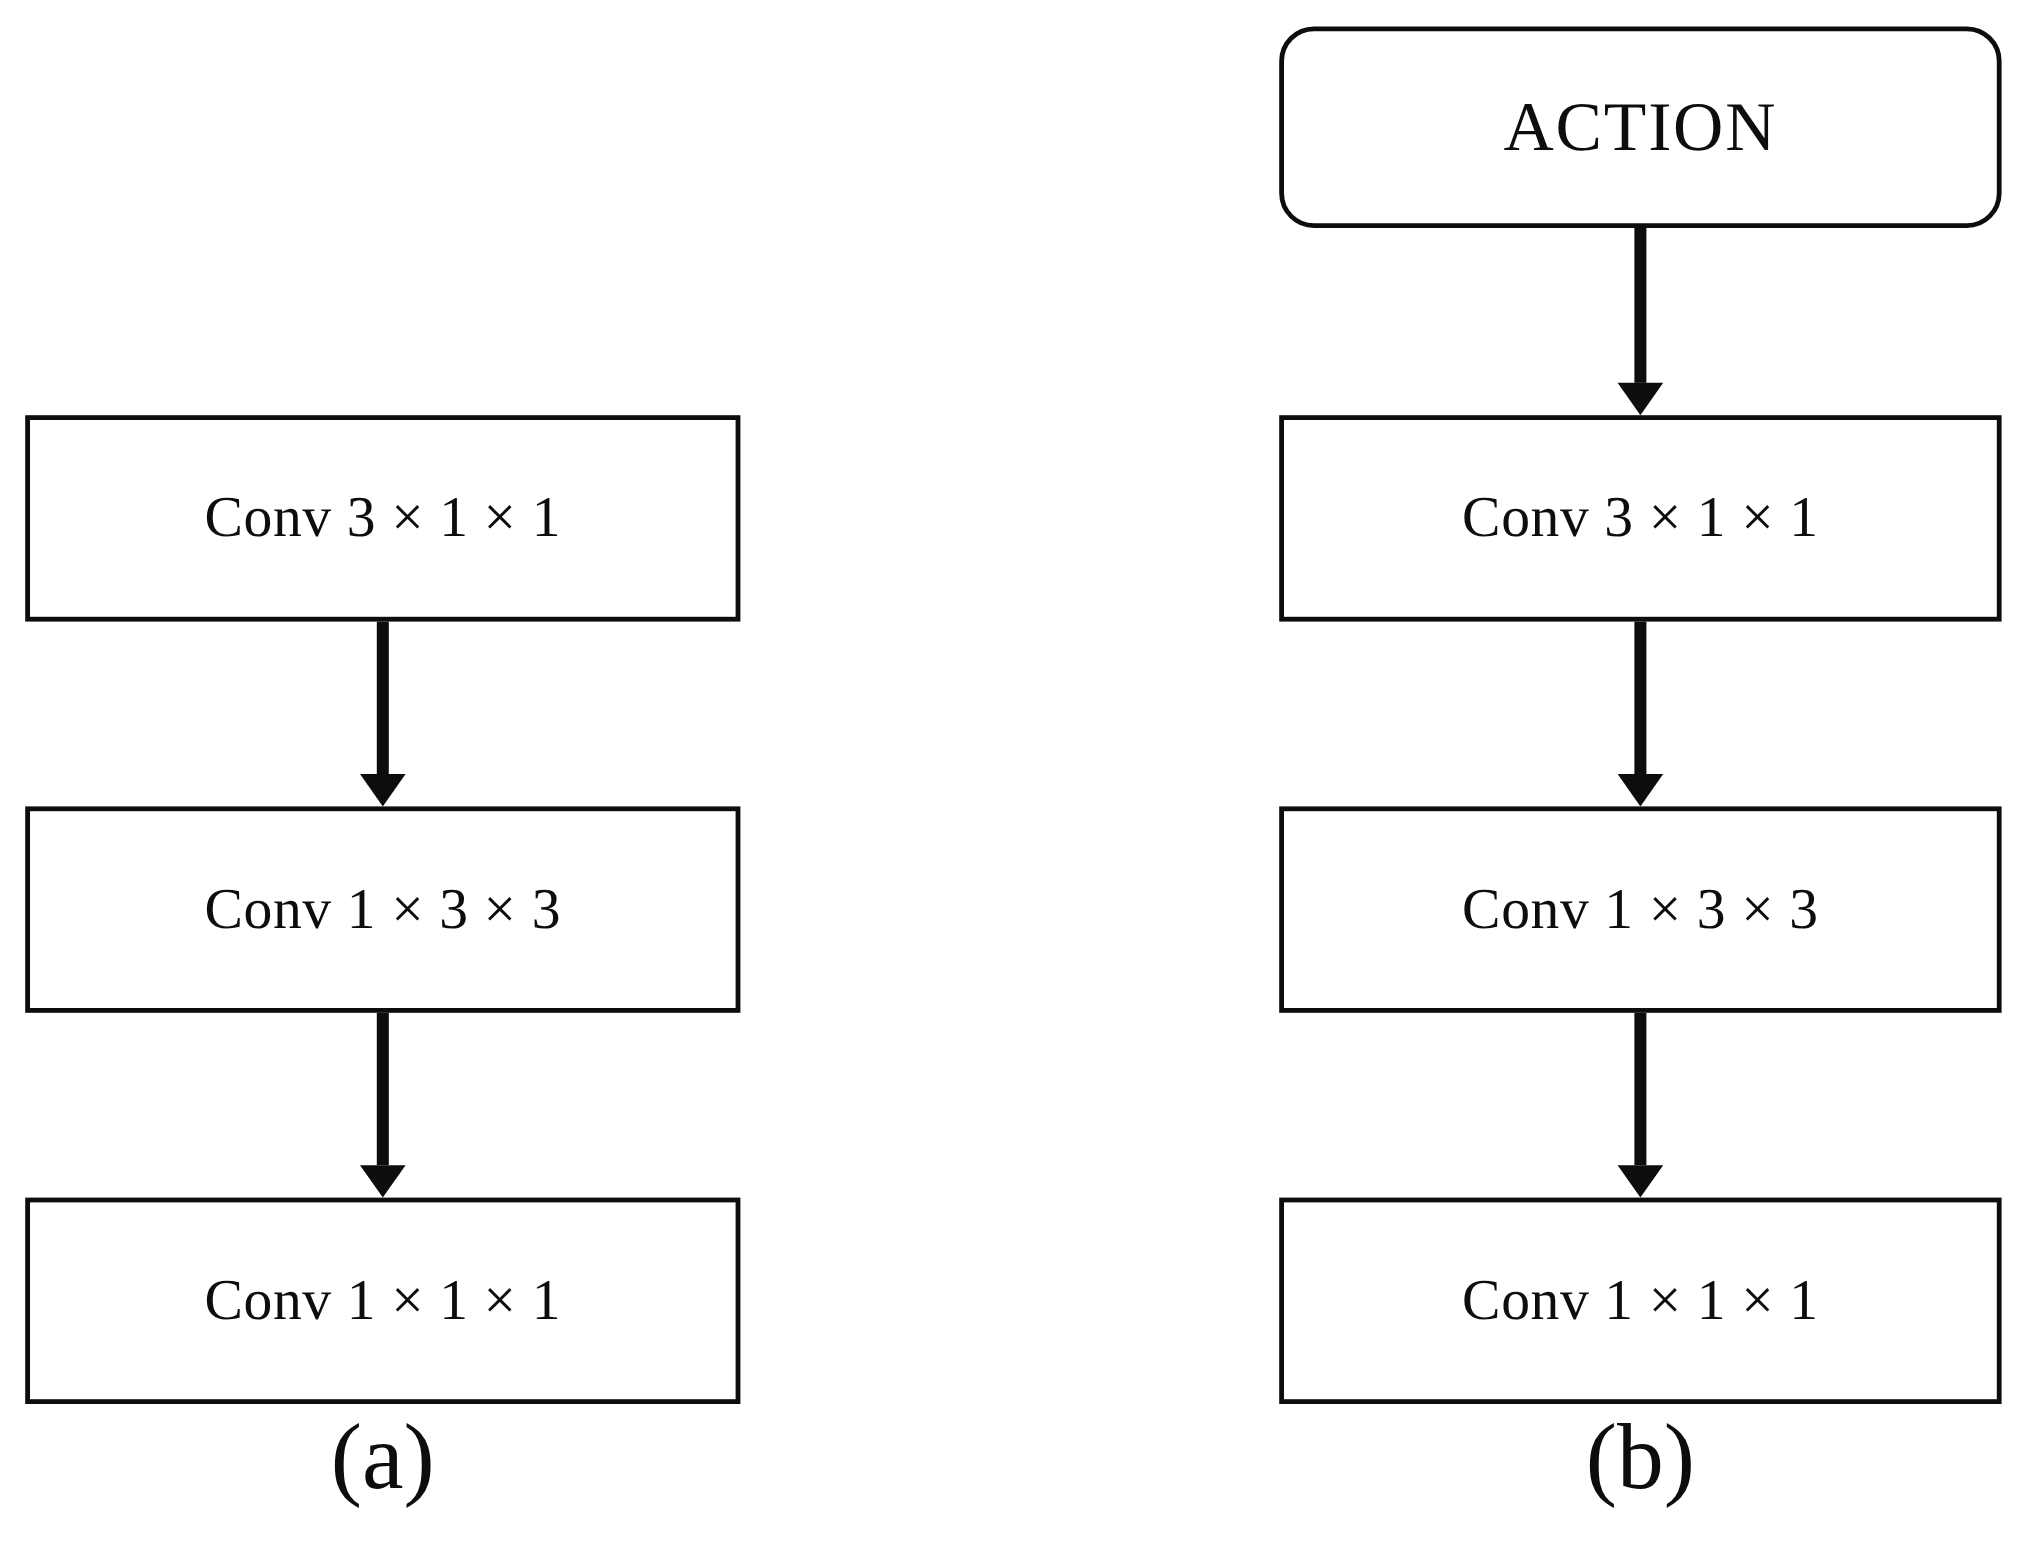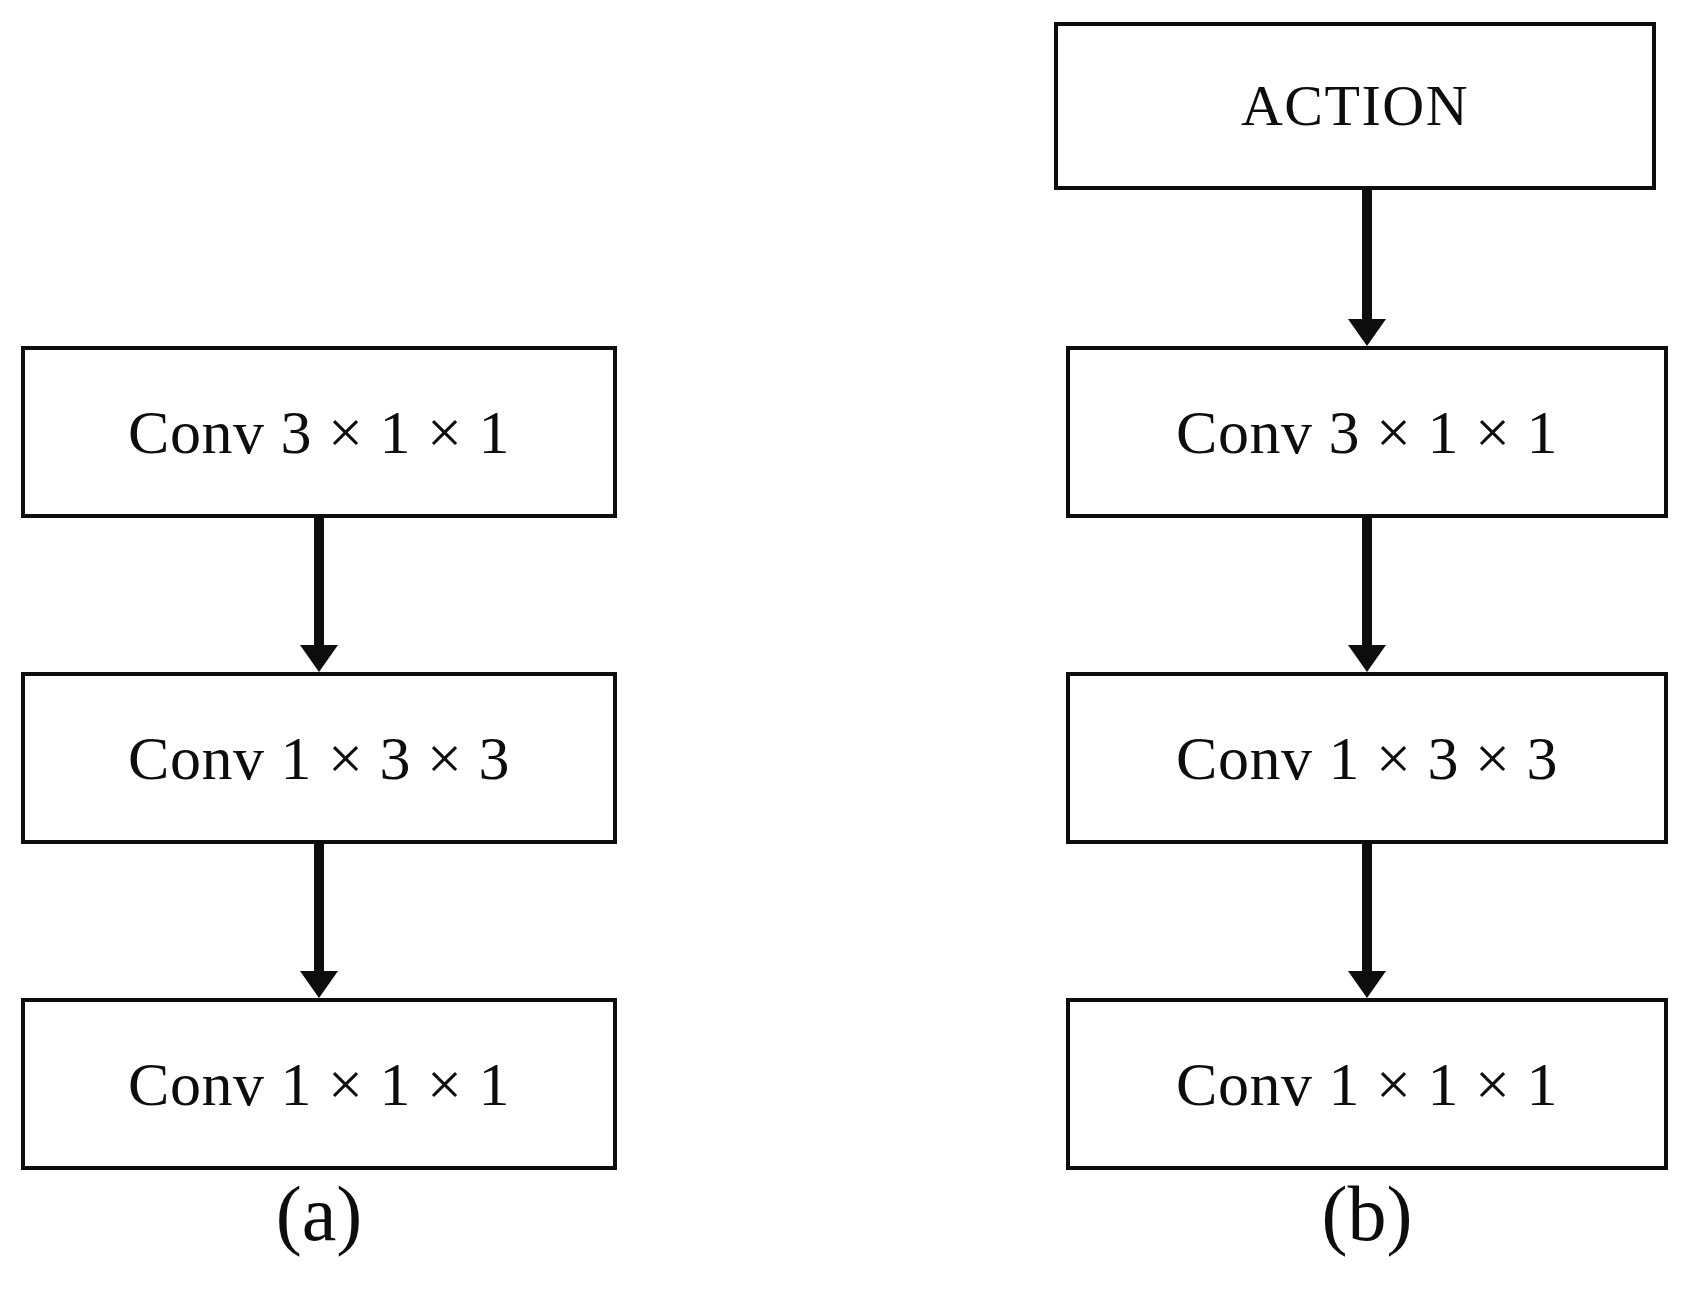--- a/index.html
+++ b/index.html
@@ -24,21 +24,21 @@
     position: absolute;
     box-sizing: border-box;
     background: #ffffff;
     border: 4px solid #0d0d0d;
     display: flex;
     align-items: center;
     justify-content: center;
   }
   .node-label {
     font-family: "Liberation Serif", "DejaVu Serif", serif;
-    font-size: 62px;
+    font-size: 48px;
     line-height: 1;
     color: #0d0d0d;
     letter-spacing: 0.5px;
     white-space: nowrap;
   }
   .node-label.action-label {
     font-size: 58px;
     letter-spacing: 1.5px;
   }
   .arrow {
@@ -97,21 +97,21 @@
 
     <div class="node-box" style="left:21px; top:998px; width:596px; height:172px;">
       <span class="node-label">Conv 1 × 1 × 1</span>
     </div>
 
     <div class="panel-caption" style="left:21px; top:1175px; width:596px;">(a)</div>
   </div>
 
   <div class="column" style="left:1000px; width:691px;">
 
-    <div class="node-box" style="left:54px; top:22px; width:602px; height:168px;">
+    <div class="node-box" style="left:66px; top:22px; width:602px; height:168px;border-radius:29px;">
       <span class="node-label action-label">ACTION</span>
     </div>
 
     <div class="arrow" style="left:367px; top:190px; height:156px;">
       <div class="stem" style="height:129px;"></div>
       <div class="head" style="top:129px;"></div>
     </div>
 
     <div class="node-box" style="left:66px; top:346px; width:602px; height:172px;">
       <span class="node-label">Conv 3 × 1 × 1</span>

